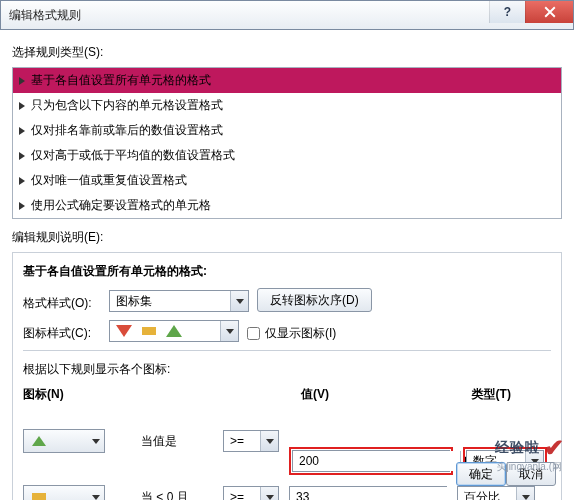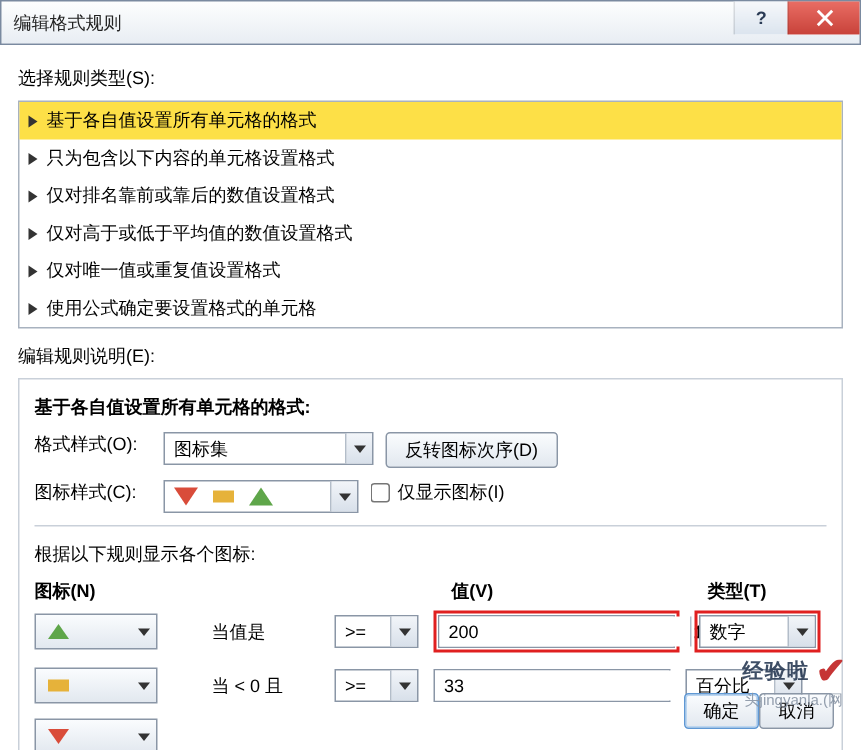--- a/index.html
+++ b/index.html
@@ -14,28 +14,28 @@
 .winbtn.close { background: linear-gradient(#e96d64,#c8423a); color: #fff; width: 48px; border-top-right-radius: 0; }
 .winbtn.close svg { width: 12px; height: 12px; }
 
 .content { padding: 10px 12px 0 12px; }
 
 .section-label { margin: 4px 0 6px 0; }
 
 
 .rulelist { border: 1px solid #a8b2bf; background: #fff; }
 .rulelist .item { padding: 4px 6px; display: flex; align-items: center; gap: 6px; }
-.rulelist .item.sel { background: #fde047; }
+.rulelist .item.sel { background: #be185d; }
 .tri { width: 0; height: 0; border-top: 4px solid transparent; border-bottom: 4px solid transparent; border-left: 6px solid #333; }
 
 
 .groupbox { border: 1px solid #c9d0d9; margin-top: 6px; padding: 10px 10px 12px 10px; position: relative; }
 .grouptitle { position: relative; top: 0; font-weight: bold; margin-bottom: 8px; }
 
-.row { display: flex; align-items: flex-start; margin-bottom: 8px; gap: 8px; }
+.row { display: flex; align-items: flex-end; margin-bottom: 8px; gap: 8px; }
 .lbl { width: 78px; }
 
 
 .combo { display: inline-flex; align-items: center; border: 1px solid #8a96a6; background: #fff; height: 22px; }
 .combo .combobody { flex: 1; padding: 0 6px; display: flex; align-items: center; height: 100%; }
 .combo .dd { width: 18px; height: 100%; background: linear-gradient(#f2f5f9,#d8e0ea); border-left: 1px solid #b3bdc9; display: flex; align-items: center; justify-content: center; }
 .caret { width: 0; height: 0; border-left: 4px solid transparent; border-right: 4px solid transparent; border-top: 5px solid #333; }
 
 
 .btn { height: 24px; padding: 0 12px; background: linear-gradient(#fafcfe,#e2e8ef); border: 1px solid #8a96a6; border-radius: 3px; display: inline-flex; align-items: center; cursor: default; }
@@ -62,21 +62,21 @@
 .col-type { width: 80px; }
 
 .iconcell { width: 108px; }
 .iconbtn { width: 82px; height: 24px; border: 1px solid #8a96a6; background: linear-gradient(#fafcfe,#e2e8ef); display: inline-flex; align-items: center; justify-content: space-between; padding: 0 4px 0 8px; }
 .whentxt { width: 72px; }
 .opcombo { width: 56px; }
 .valwrap { display: inline-flex; align-items: center; border: 1px solid #8a96a6; height: 22px; width: 158px; background: #fff; }
 .valwrap input { border: none; outline: none; flex: 1; padding: 0 6px; height: 100%; font-size: 12px; }
 .valwrap .picker { width: 20px; height: 100%; border-left: 1px solid #b3bdc9; display: flex; align-items: center; justify-content: center; }
 .typecombo { width: 78px; }
-.redwrap { display: inline-block; border: 2px solid #e02020; padding: 1px; }
+.redwrap { display: inline-block; border: 2px solid #e02020; padding: 1px; margin-top: 40px; }
 
 
 .footer { position: absolute; bottom: 14px; right: 18px; display: flex; gap: 0; }
 
 
 .watermark { position: absolute; right: 10px; bottom: 38px; display: flex; align-items: center; gap: 4px; opacity: .9; }
 .watermark .w1 { font-size: 14px; font-weight: 700; color: #2a3b55; letter-spacing: 1px; }
 .watermark .chk2 { color: #c02020; font-size: 24px; font-weight: bold; }
 .watermark .sub { position: absolute; right: 2px; bottom: -12px; font-size: 10px; color: #8a96a6; }
 

